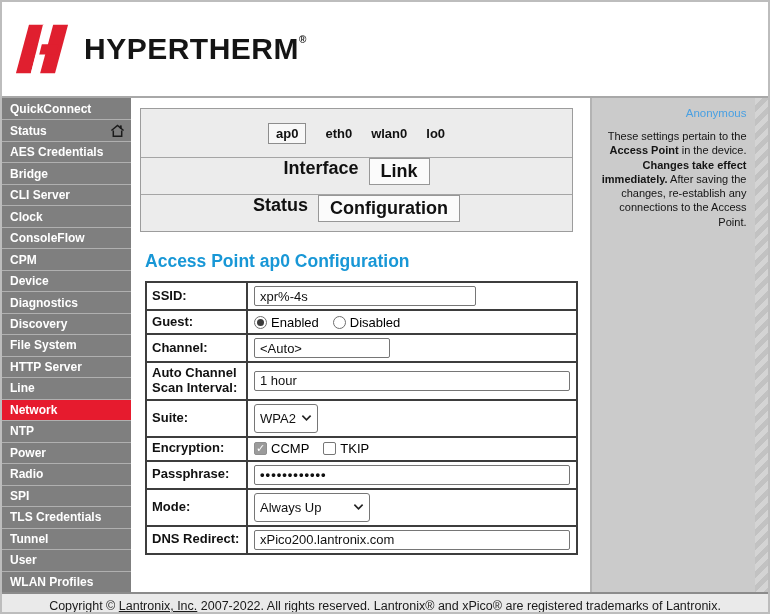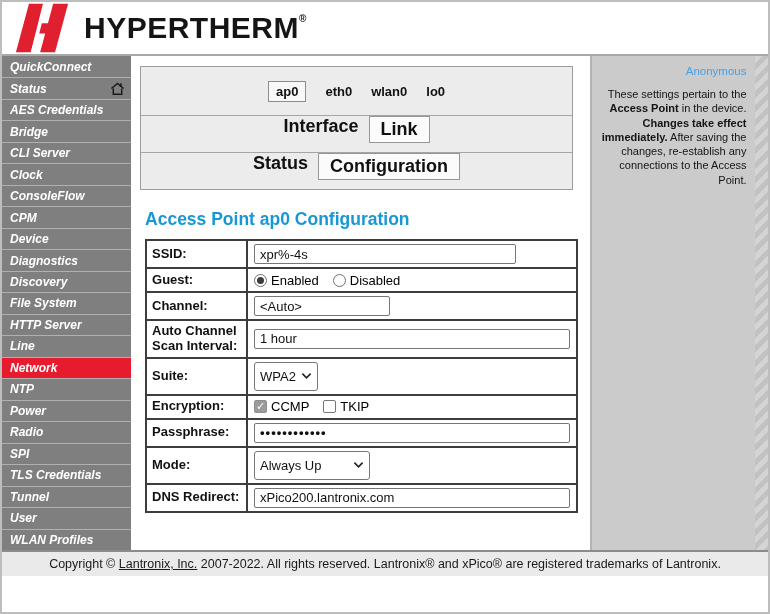--- a/index.html
+++ b/index.html
@@ -1,29 +1,29 @@
 <!DOCTYPE html>
 <html><head>
 <meta charset="utf-8">
 <style>
   * { margin:0; padding:0; box-sizing:border-box; }
   html,body { background:#fff; }
   body { font-family:"Liberation Sans","DejaVu Sans",sans-serif; }
   .page { width:770px; height:614px; border:2px solid #bdbdbd; background:#fff; overflow:hidden; }
 
   
-  .header { height:54px; border-bottom:2px solid #a8a8a8; display:flex; align-items:center; padding-left:13px; gap:15px; background:#fff; }
+  .header { height:96px; border-bottom:2px solid #a8a8a8; display:flex; align-items:center; padding-left:13px; gap:15px; background:#fff; }
   .brand-text { font-size:30px; font-weight:800; color:#151515; letter-spacing:.5px; display:flex; align-items:flex-start; }
   .brand-reg { font-size:10px; font-weight:700; margin-top:2px; }
 
   
   .content { display:flex; height:494px; }
 
   
-  .sidebar { width:134px; display:grid; grid-template-rows:repeat(23,1fr); background:#e5e5e5;font-style:italic; }
+  .sidebar { width:134px; display:grid; grid-template-rows:repeat(23,1fr); background:#e5e5e5; }
   .side-item { background:#7f7f7f; border-top:1px solid #b0b0b0; color:#fff; font-size:12px; font-weight:700; display:flex; align-items:center; padding:0 6px 0 8px; cursor:pointer; white-space:nowrap; }
   .side-item:first-child { border-top:none; }
   .side-item.active { background:#e61b2e; }
   .side-item .spacer { flex:1; }
   .home-svg { width:15px; height:14px; display:block; }
 
   .side-gap { width:4px; background:#fff; }
 
   
   .main { width:455px; background:#fff; padding:10px 17px 0 5px; }
@@ -36,21 +36,21 @@
   .btn-box { background:#fbfbfb; border:1px solid #979797; padding:2px 11px; cursor:pointer; font-weight:700; }
 
   .page-title { margin:19px 0 9px 5px; font-size:17.5px; font-weight:700; color:#1897d6; }
 
   
   table.cfg { border-collapse:collapse; width:433px; margin-left:5px; }
   table.cfg td { border:2px solid #3d3d3d; font-size:13px; vertical-align:middle; }
   td.lbl { width:101px; font-weight:700; padding:3px 4px 3px 5px; color:#111; height:24px; line-height:1.15; }
   td.val { padding:3px 6px; }
   .txt { height:20px; border:1px solid #767676; border-radius:2px; font-family:inherit; font-size:13px; padding:0 5px; background:#fff; color:#111; }
-  .w-ssid { width:262px; }
+  .w-ssid { width:222px; }
   .w-chan { width:136px; }
   .w-wide { width:316px; }
   .pw { letter-spacing:1px; font-weight:700; }
 
   .choice { display:flex; align-items:center; gap:4px; }
   .radio { width:13px; height:13px; border-radius:50%; border:1px solid #6e6e6e; background:#fff; display:inline-block; position:relative; cursor:pointer; flex:none; }
   .radio.sel::after { content:""; position:absolute; left:2px; top:2px; width:7px; height:7px; border-radius:50%; background:#3c3c3c; }
   .gap8 { width:6px; }
   .cbox { width:13px; height:13px; border-radius:2px; display:inline-flex; align-items:center; justify-content:center; cursor:pointer; flex:none; }
   .cbox.checked { background:#9b9b9b; border:1px solid #8f8f8f; color:#fff; font-size:11px; font-weight:700; line-height:1; }

